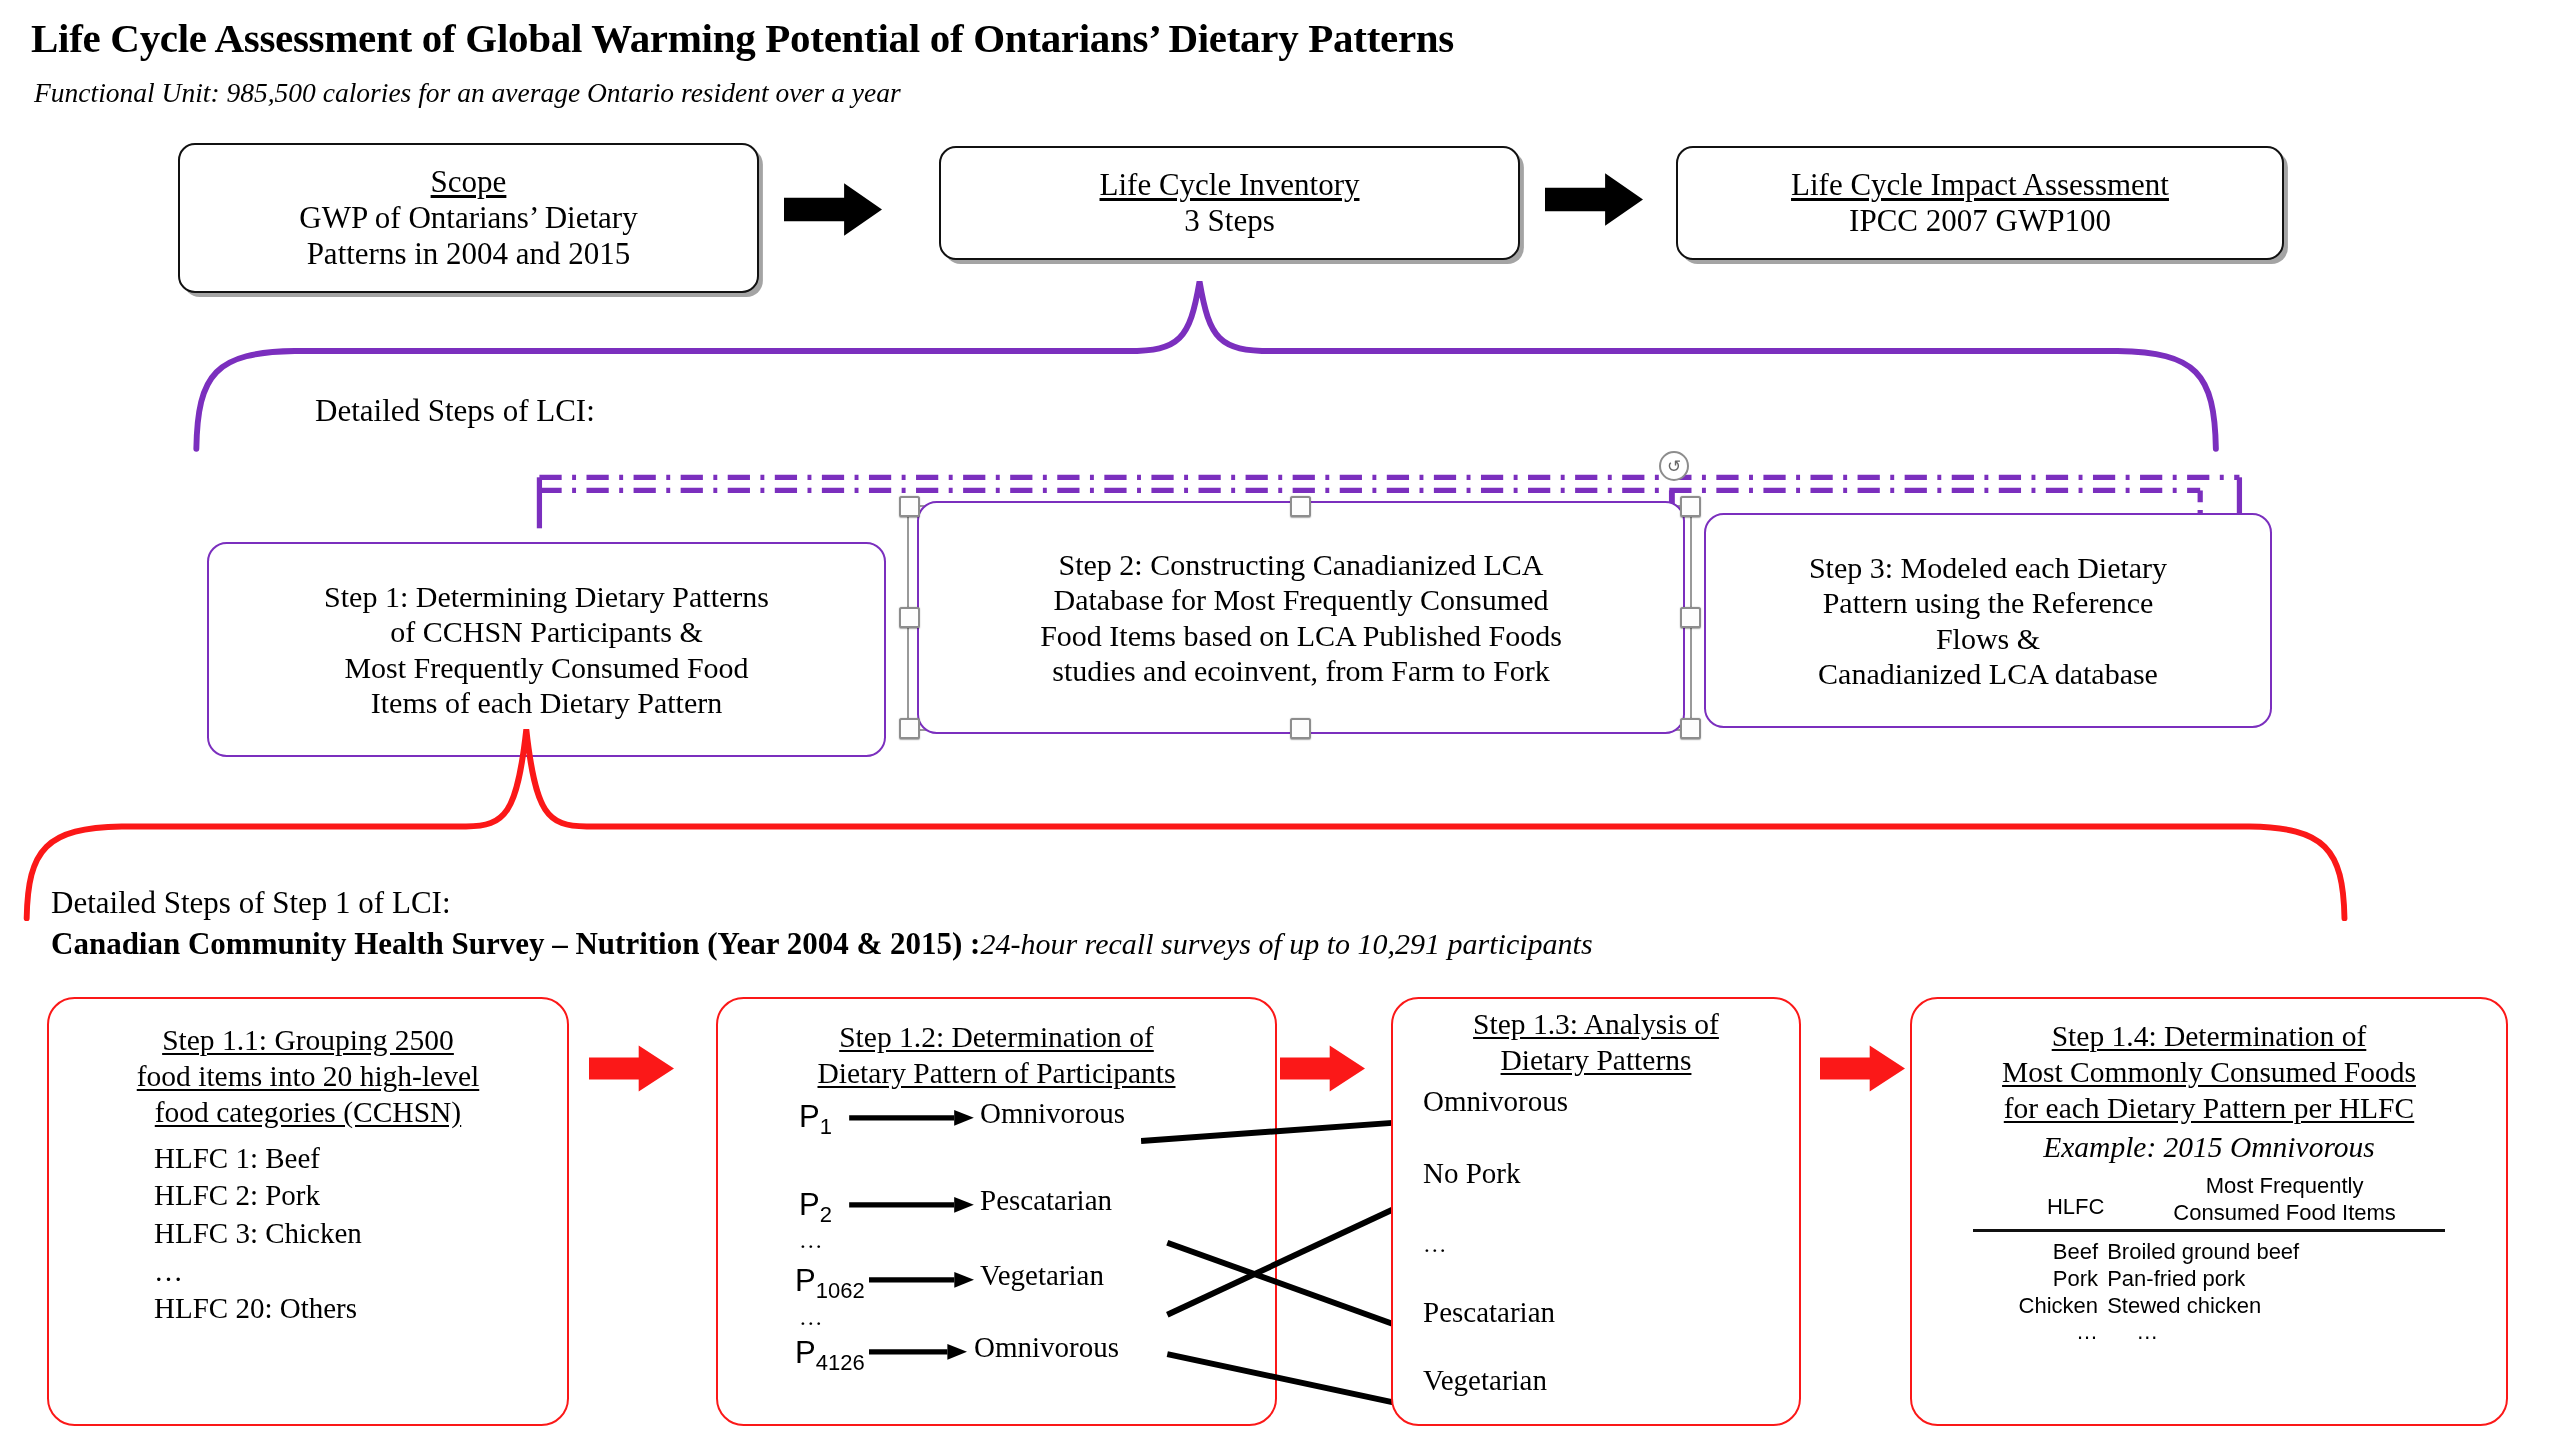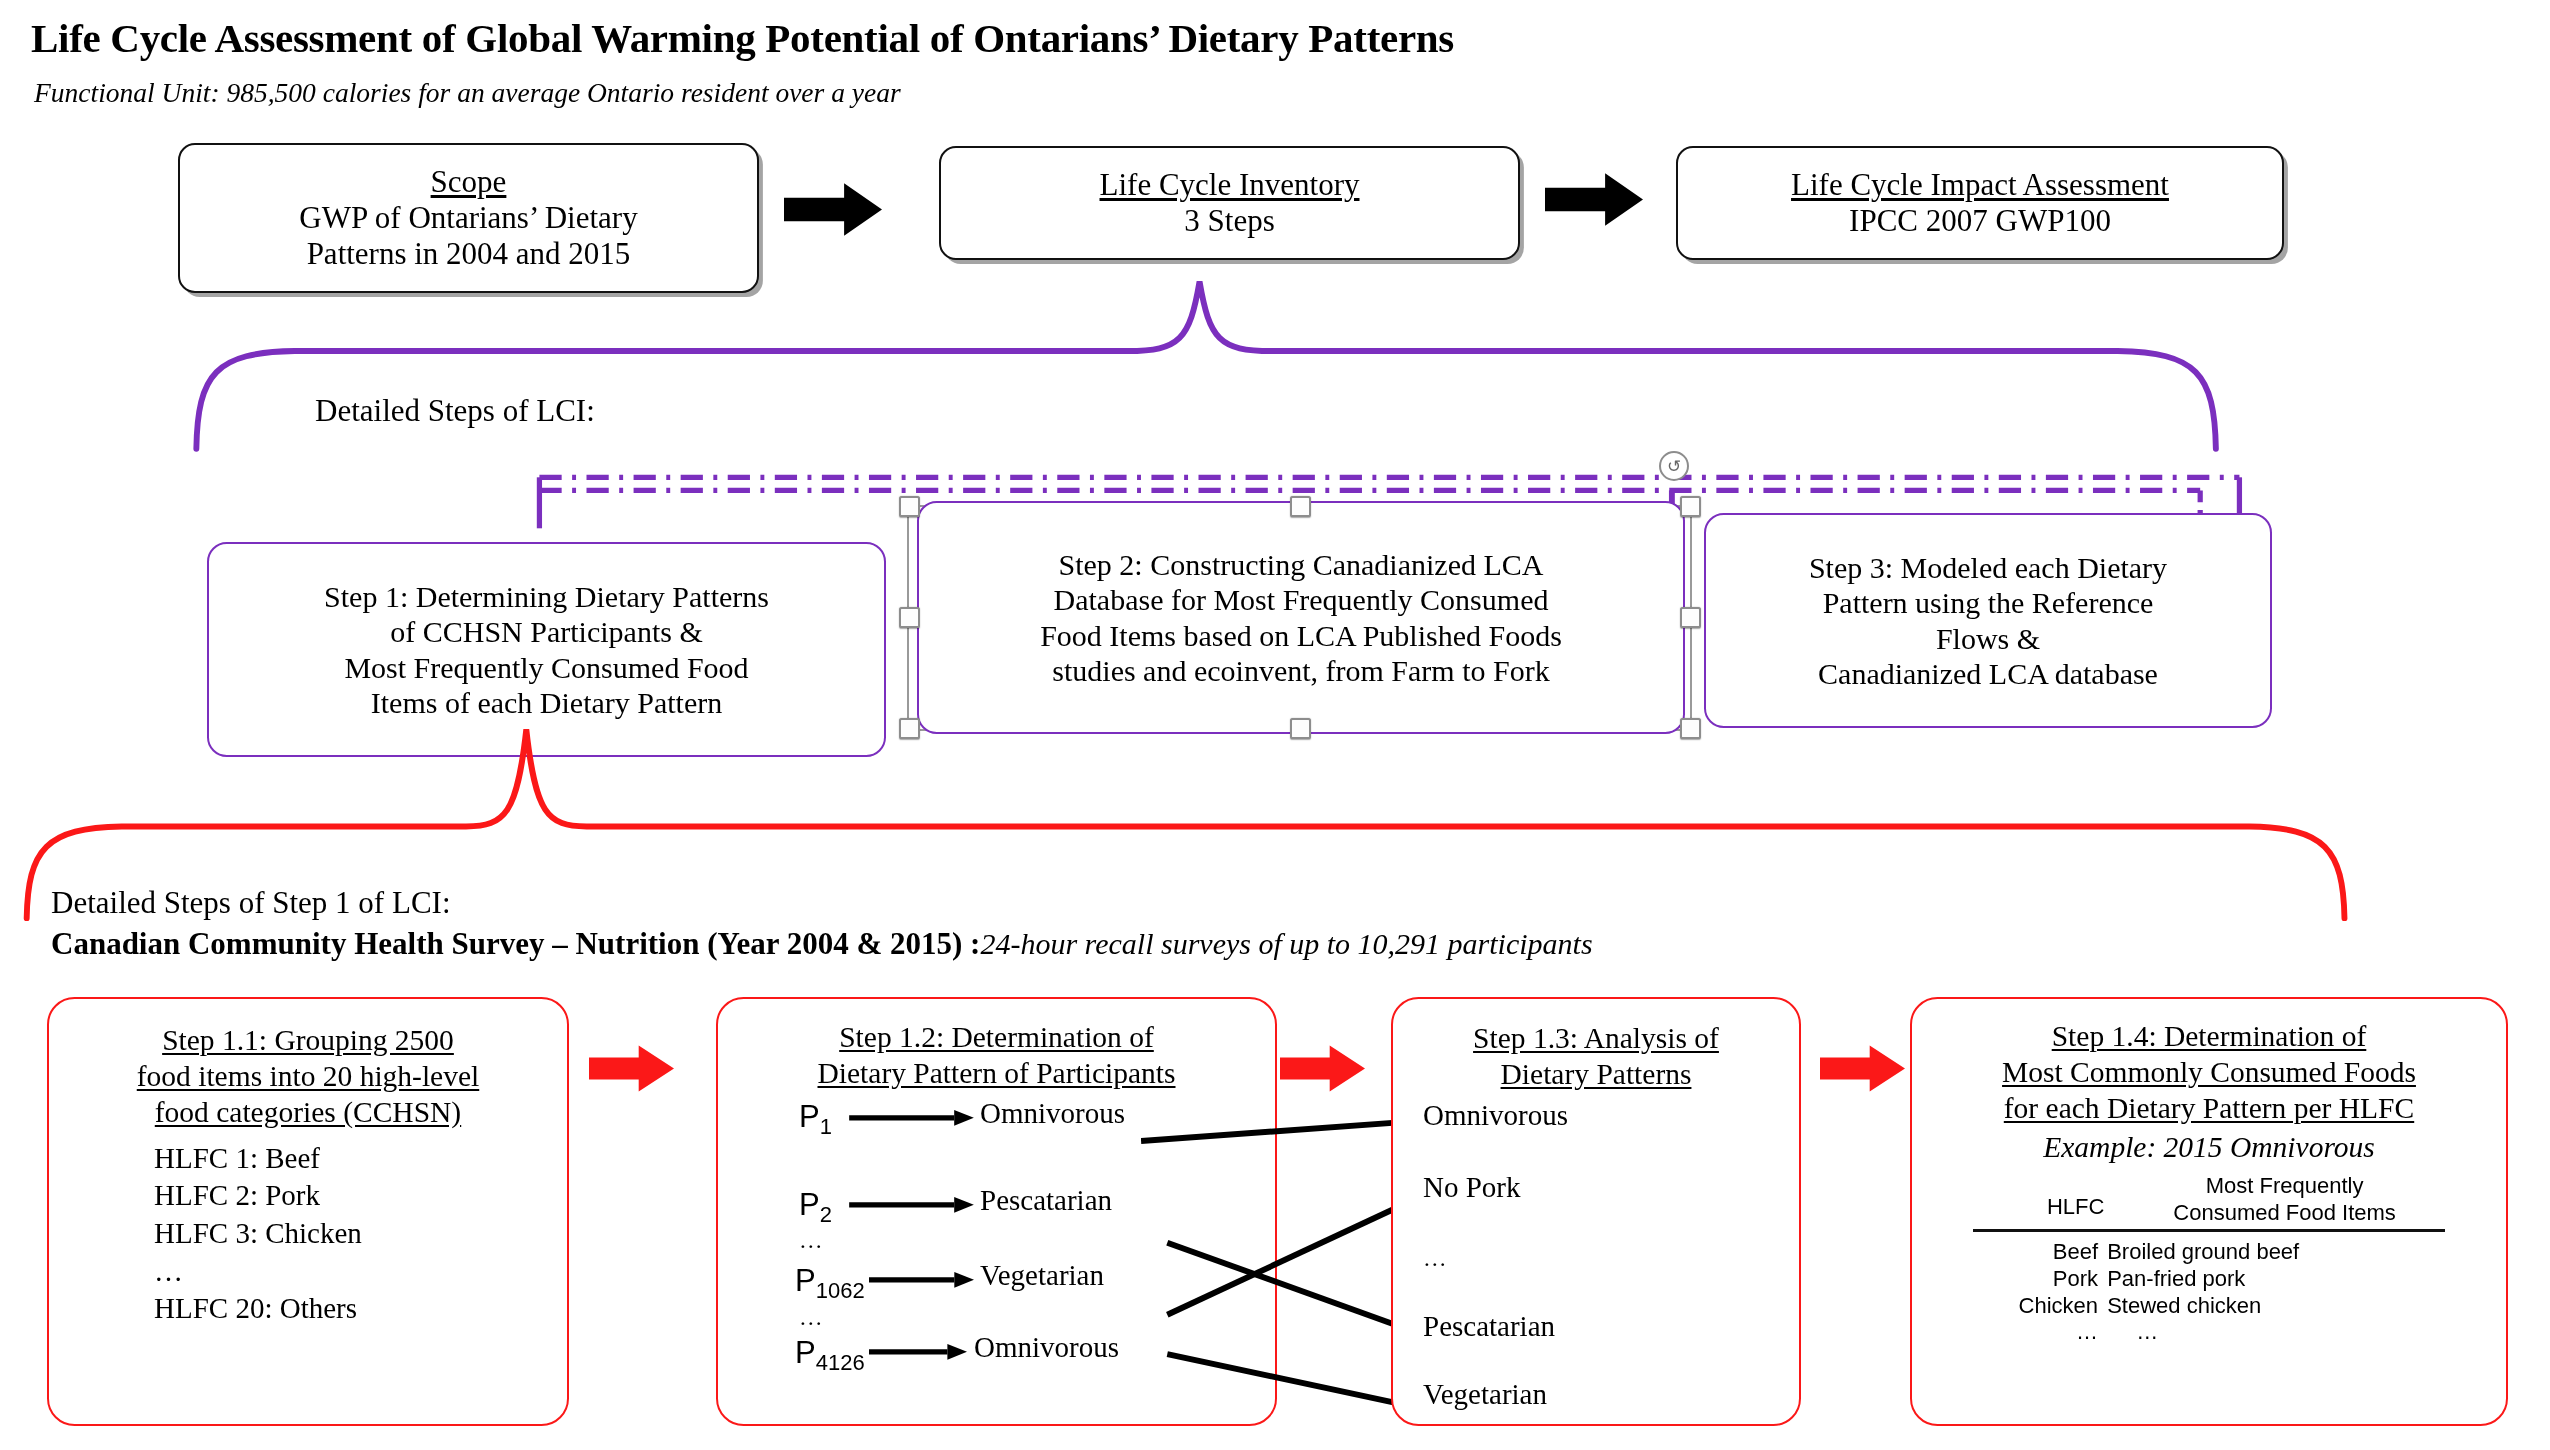--- a/index.html
+++ b/index.html
@@ -243,21 +243,21 @@
       <path d="M40,355 L415,180"></path>
       <path d="M40,415 L415,495"></path>
     </g>
     <polygon points="415,44 460,60 412,78" fill="#000"></polygon>
     <polygon points="414,364 460,382 404,396" fill="#000"></polygon>
     <polygon points="412,164 460,178 406,196" fill="#000"></polygon>
     <polygon points="412,479 460,496 406,511" fill="#000"></polygon>
   </svg>
 
   <div class="abs rbox" style="left:1391px;top:997px;width:406px;height:425px;">
-    <div class="b-title" style="margin-top:22px;">
+    <div class="b-title" style="margin-top:8px;">
       <div>Step 1.3: Analysis of</div>
       <div>Dietary Patterns</div>
     </div>
     <div class="b-list" style="margin:3.9px 0 0 30px;">
       <div style="margin-bottom:34px;">Omnivorous</div>
       <div style="margin-bottom:37px;">No Pork</div>
       <div style="margin-bottom:34px;font-size:23.6px;">…</div>
       <div style="margin-bottom:30px;">Pescatarian</div>
       <div>Vegetarian</div>
     </div>

